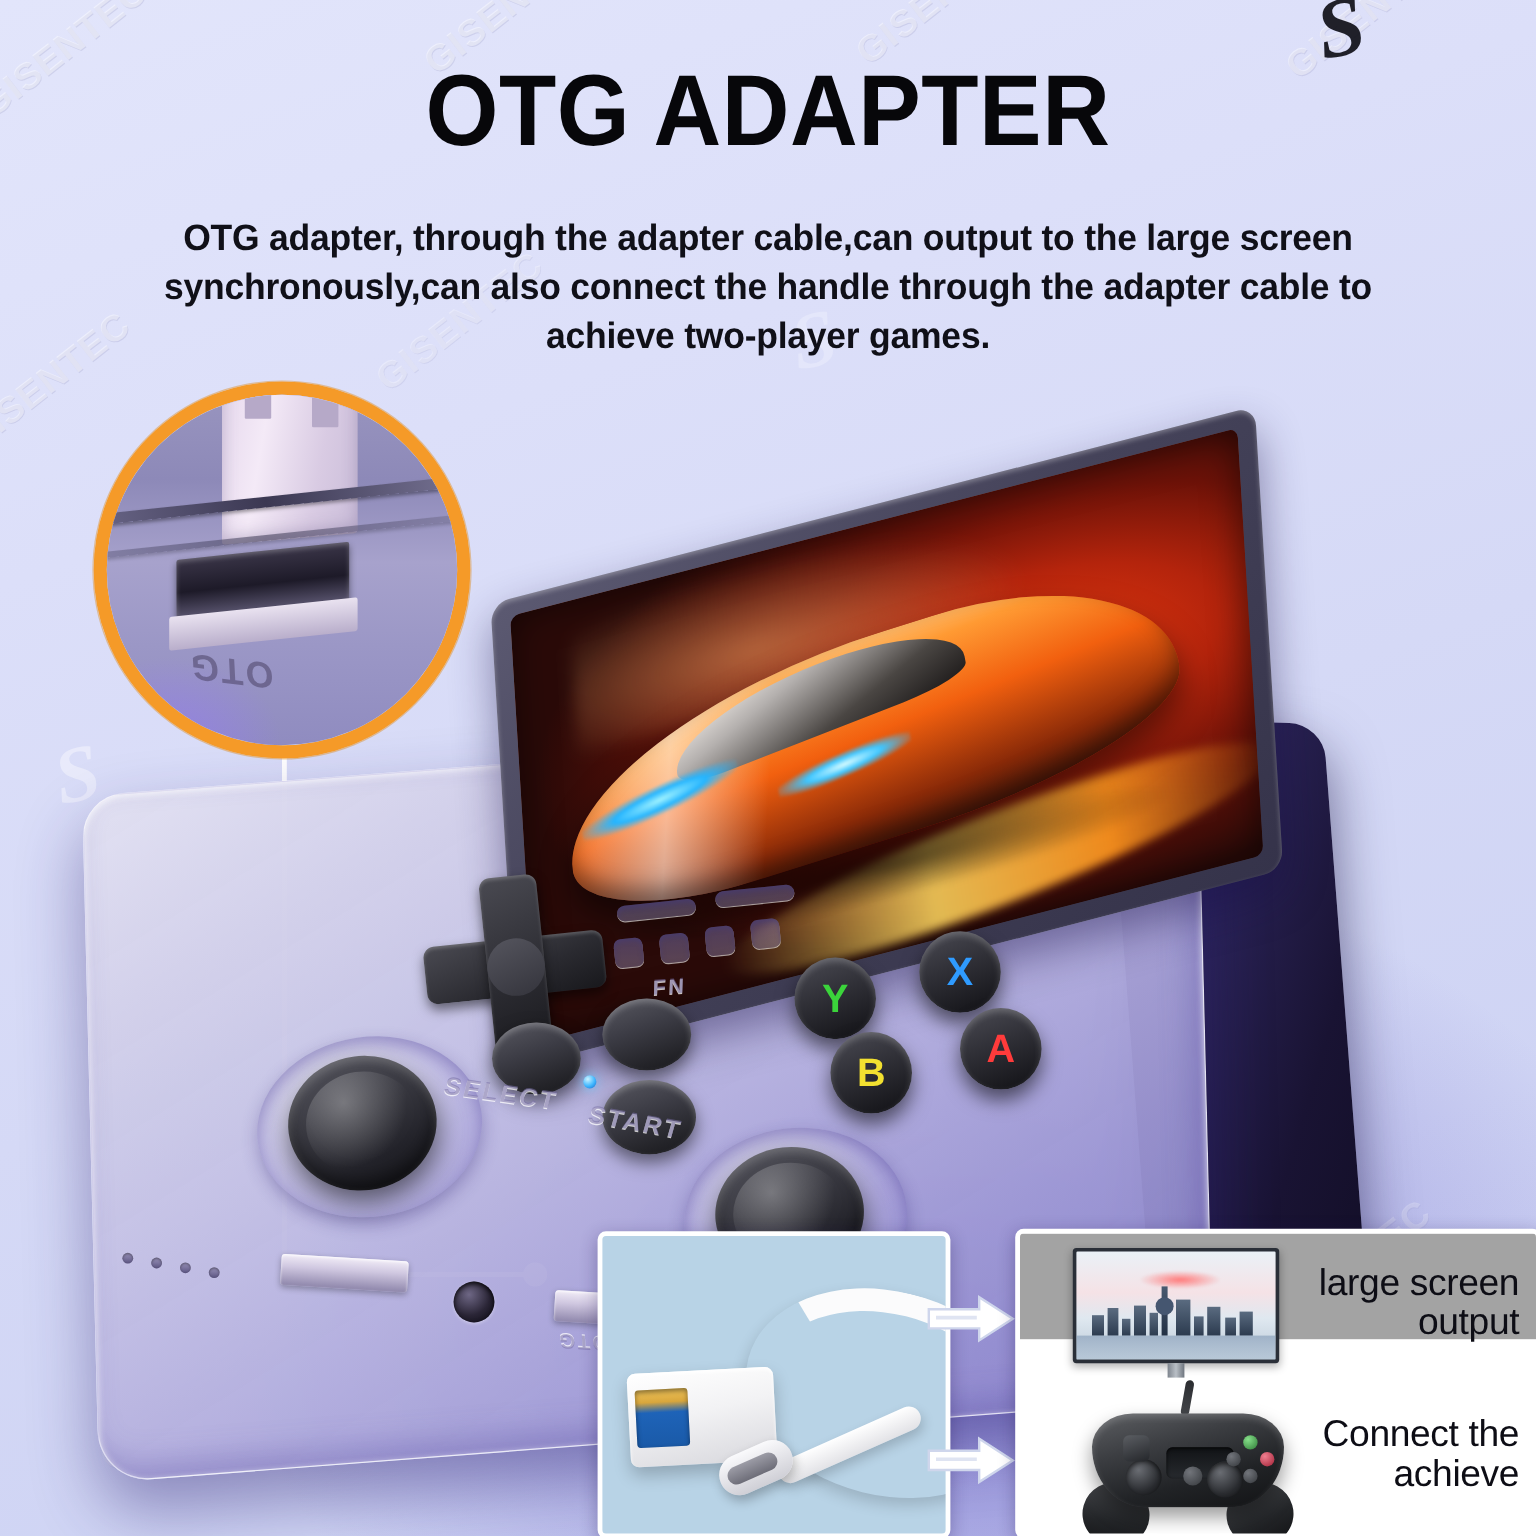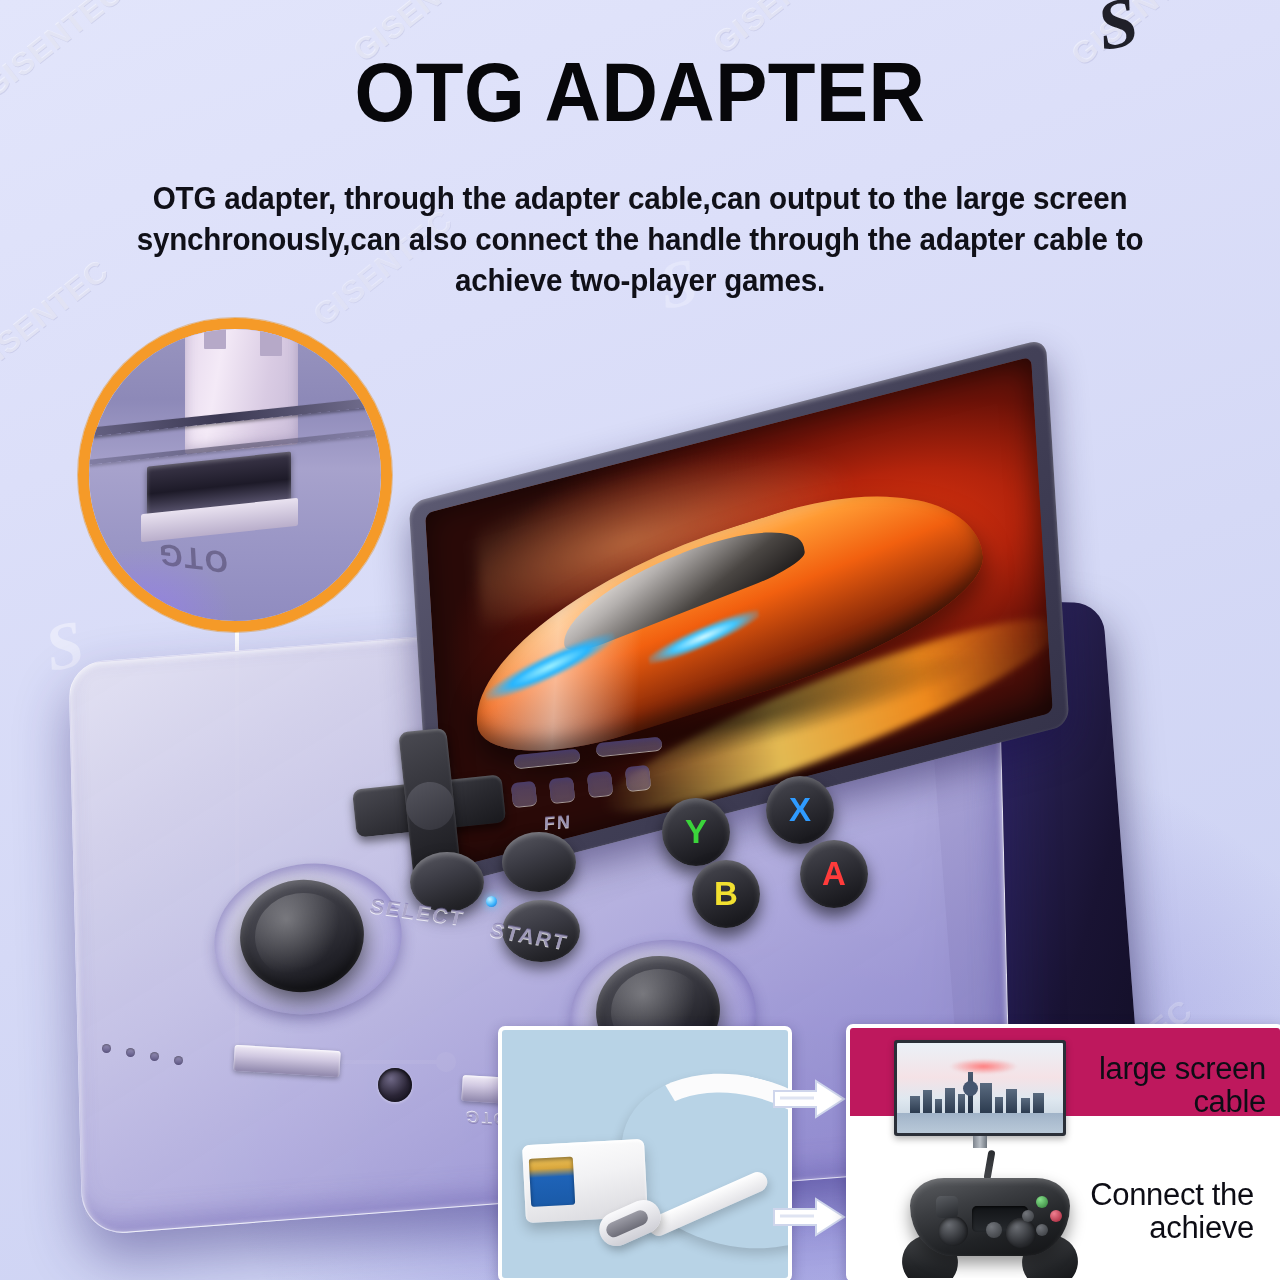--- a/index.html
+++ b/index.html
@@ -167,21 +167,21 @@
     box-shadow:inset 0 2px 4px rgba(0,0,0,.8),0 1px 3px rgba(255,255,255,.4);}
   .btm-dot{position:absolute;width:9px;height:9px;border-radius:50%;
     background:linear-gradient(180deg,#9c95bd,#5a5380);box-shadow:inset 0 1px 2px rgba(0,0,0,.4);}
 
   
   .panel{position:absolute;border:4px solid #ffffff;border-radius:7px;
     box-shadow:0 4px 14px rgba(30,20,80,.32);overflow:hidden;}
   #p-otg{left:498px;top:1026px;width:286px;height:248px;background:#b8d3e6;}
   #p-right{left:846px;top:1024px;width:430px;height:250px;background:#ffffff;}
   .p-half{position:absolute;left:0;right:0;display:flex;align-items:center;}
-  .p-top{top:0;height:88px;background:#be185d;}
+  .p-top{top:0;height:88px;background:#a3a3a3;}
   .p-bot{top:120px;height:130px;background:#ffffff;}
   .p-label{font-size:31px;line-height:1.08;color:#0d0d15;text-align:right;
     font-family:"Liberation Sans",sans-serif;letter-spacing:-.3px;}
 
   .arrow{position:absolute;width:74px;height:42px;}
   .arrow svg{display:block;}
 
   
   .usbA{position:absolute;left:22px;top:112px;width:122px;height:78px;
     background:linear-gradient(170deg,#ffffff 0%,#f2f2f4 45%,#d8d8dd 100%);
@@ -399,42 +399,42 @@
               <i class="tower"></i>
             </div>
             <div class="water"></div>
           </div>
         </div>
         <div class="neck"></div>
         <div class="base"></div>
       </div>
       <div class="p-label" style="position:absolute;right:14px;top:24px;">
         <div>large screen</div>
-        <div>cable</div>
+        <div>output</div>
       </div>
     </div>
 
     <div class="p-half p-bot">
       <div class="gp">
         <div class="cord"></div>
         <div class="grip gl"></div>
         <div class="grip gr"></div>
         <div class="core">
           <div class="tp"></div>
           <div class="ts" style="left:28px;top:38px;"></div>
           <div class="ts" style="left:96px;top:40px;"></div>
           <div class="b" style="left:126px;top:18px;background:radial-gradient(circle at 34% 30%,#86e08a,#2e7a36);"></div>
           <div class="b" style="left:140px;top:32px;background:radial-gradient(circle at 34% 30%,#ef7f90,#a01f34);"></div>
           <div class="b" style="left:112px;top:32px;"></div>
           <div class="b" style="left:126px;top:46px;"></div>
           <div class="b" style="left:26px;top:18px;width:22px;height:22px;border-radius:5px;background:linear-gradient(160deg,#5b5e63,#24262a);"></div>
           <div class="b" style="left:76px;top:44px;width:16px;height:16px;"></div>
         </div>
       </div>
-      <div class="p-label" style="position:absolute;right:26px;top:30px;">
+      <div class="p-label" style="position:absolute;right:14px;top:30px;">
         <div>Connect the</div>
         <div>achieve</div>
       </div>
     </div>
 
   </div>
 
 </div>
 
 </body></html>

